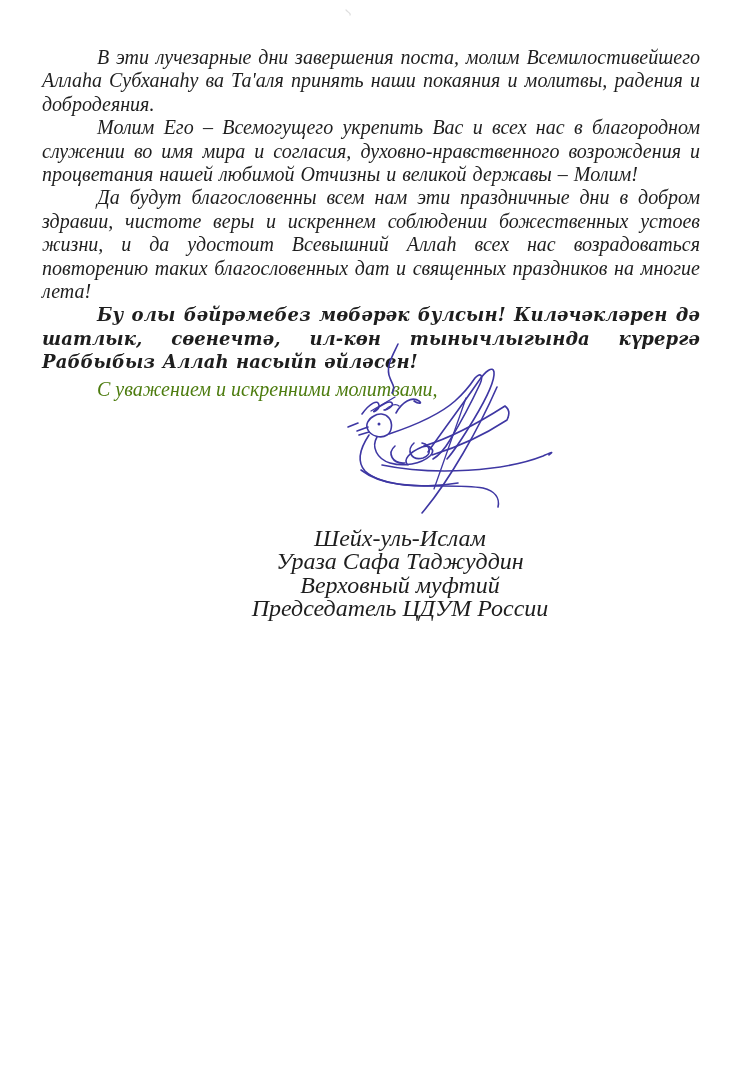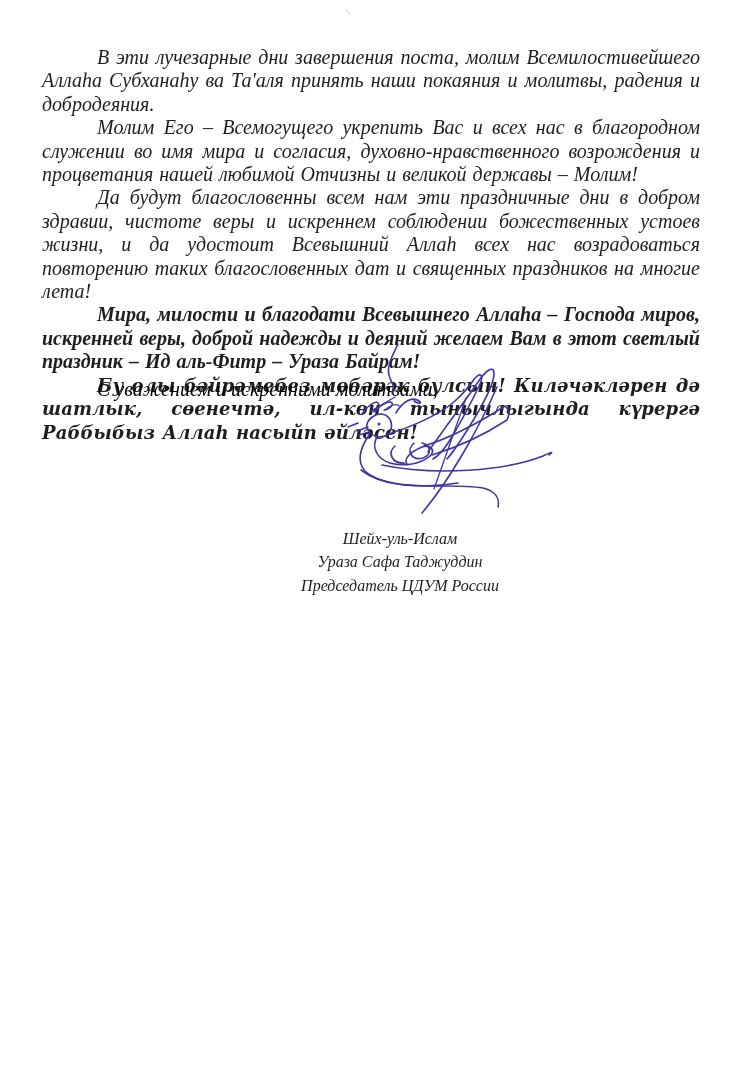--- a/index.html
+++ b/index.html
@@ -35,31 +35,31 @@
     letter-spacing: 0.1px;
   }
   .closing {
     position: absolute;
     left: 42px;
     top: 378px;
     width: 658px;
     margin: 0;
     font-style: italic;
     font-size: 20px;
-    color: #000000;
+    color: #4d7c0f;
     text-indent: 55px;
   }
   .sig-block {
     position: absolute;
     left: 100px;
     top: 527px;
     width: 600px;
     text-align: center;
     font-style: italic;
-    font-size: 16px;
+    font-size: 24px;
     line-height: 23.3px;
     color: #1e1e1e;
   }
   .signature-svg {
     position: absolute;
     left: 0;
     top: 0;
     width: 750px;
     height: 1080px;
     pointer-events: none;
@@ -67,21 +67,20 @@
 </style>
 </head>
 <body>
 
 <div class="page">
 
   <div class="letter-body">
     <p>В эти лучезарные дни завершения поста, молим Всемилостивейшего Аллаһа Субханаһу ва Та'аля принять наши покаяния и молитвы, радения и добродеяния.</p>
     <p>Молим Его – Всемогущего укрепить Вас и всех нас в благородном служении во имя мира и согласия, духовно-нравственного возрождения и процветания нашей любимой Отчизны и великой державы – Молим!</p>
     <p>Да будут благословенны всем нам эти праздничные дни в добром здравии, чистоте веры и искреннем соблюдении божественных устоев жизни, и да удостоит Всевышний Аллаһ всех нас возрадоваться повторению таких благословенных дат и священных праздников на многие лета!</p>
-    <p class="para-bold">Мира, милости и благодати Всевышнего Аллаһа – Господа миров, искренней веры, доброй надежды и деяний желаем Вам в этот светлый праздник – Ид аль-Фитр – Ураза Байрам!</p>
     <p class="para-bold para-tatar">Бу олы бәйрәмебез мөбәрәк булсын! Киләчәкләрен дә шатлык, сөенечтә, ил-көн тынычлыгында күрергә Раббыбыз Аллаһ насыйп әйләсен!</p>
   </div>
 
   <p class="closing">С уважением и искренними молитвами,</p>
 
   <svg class="signature-svg" viewBox="0 0 750 1080" xmlns="http://www.w3.org/2000/svg">
     <g stroke="#3e37a3" stroke-width="1.6" fill="none" stroke-linecap="round" stroke-linejoin="round">
 
       <path d="M346,10 C349,13 351,14 350,15" stroke="#dedede" stroke-width="1.2"></path>
 
@@ -117,16 +116,17 @@
       <path d="M361,470 C392,494 446,482 483,488 C495,491 500,498 498,507"></path>
 
       <path d="M497,387 C479,428 450,480 422,513"></path>
       <path d="M466,398 C455,430 443,464 434,489" stroke-width="1.3"></path>
     </g>
   </svg>
 
   <div class="sig-block">
     <div>Шейх-уль-Ислам</div>
     <div>Ураза Сафа Таджуддин</div>
+    <div>Верховный муфтий</div>
     <div>Председатель ЦДУМ России</div>
   </div>
 
 </div>
 
 </body></html>

